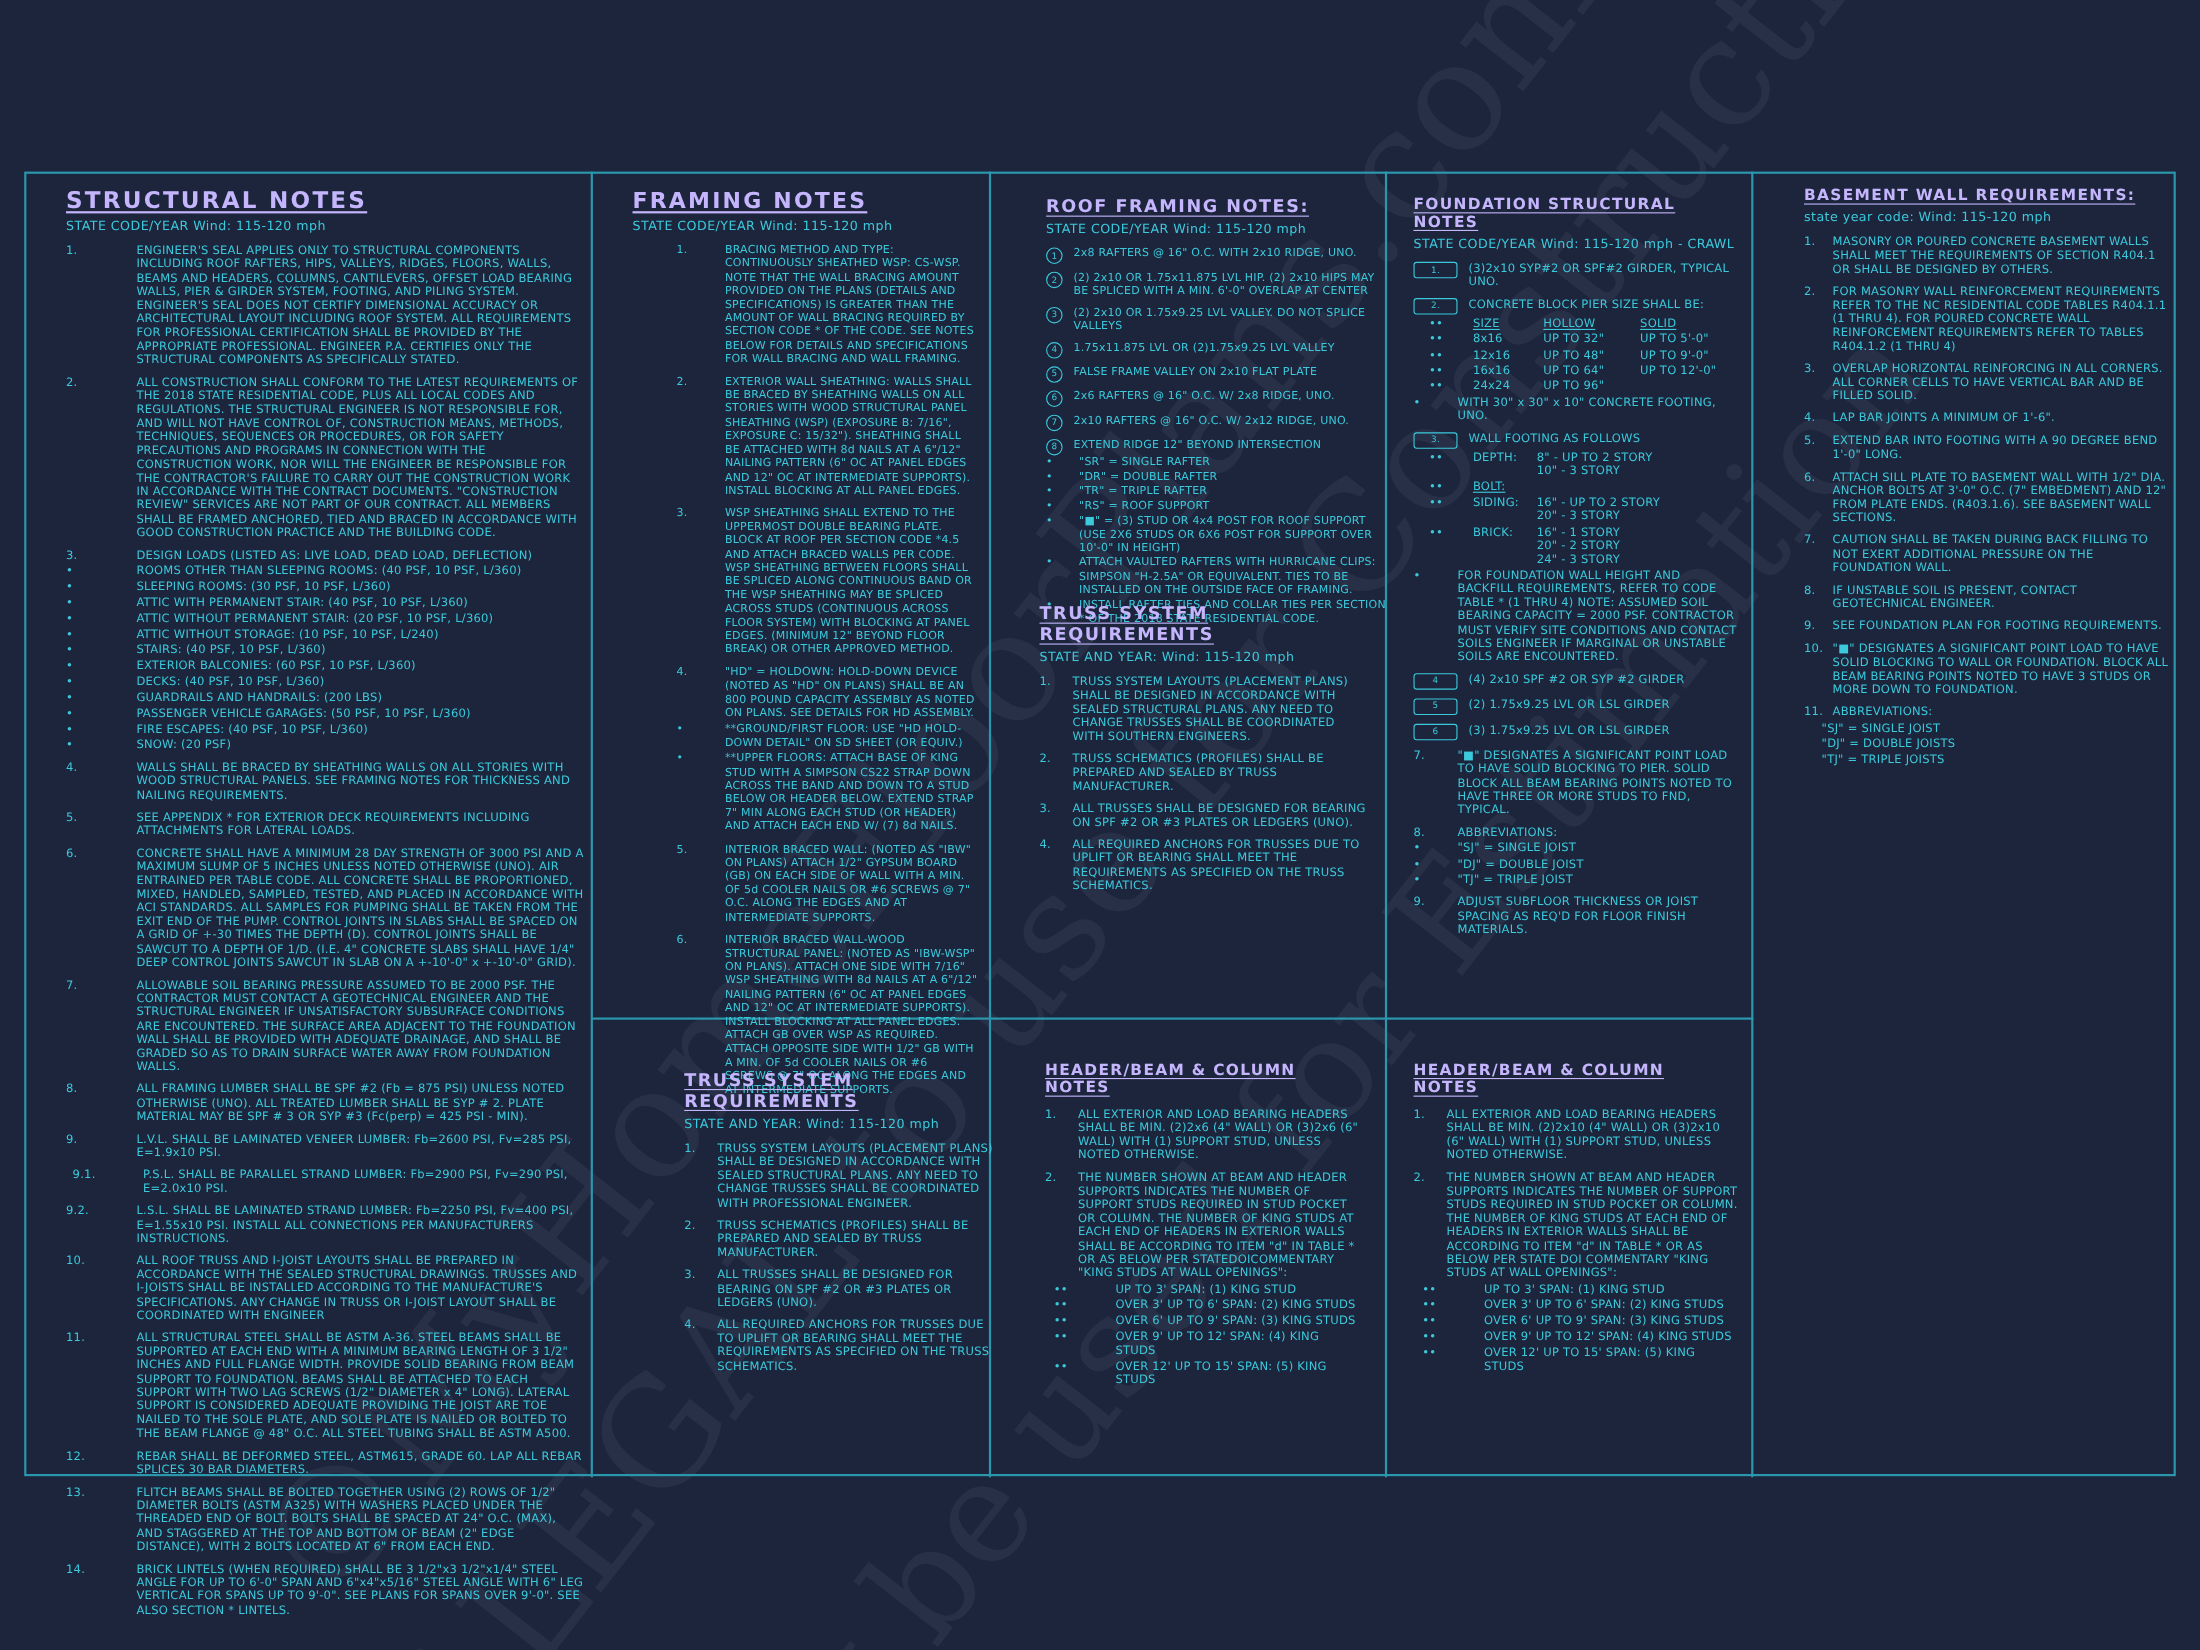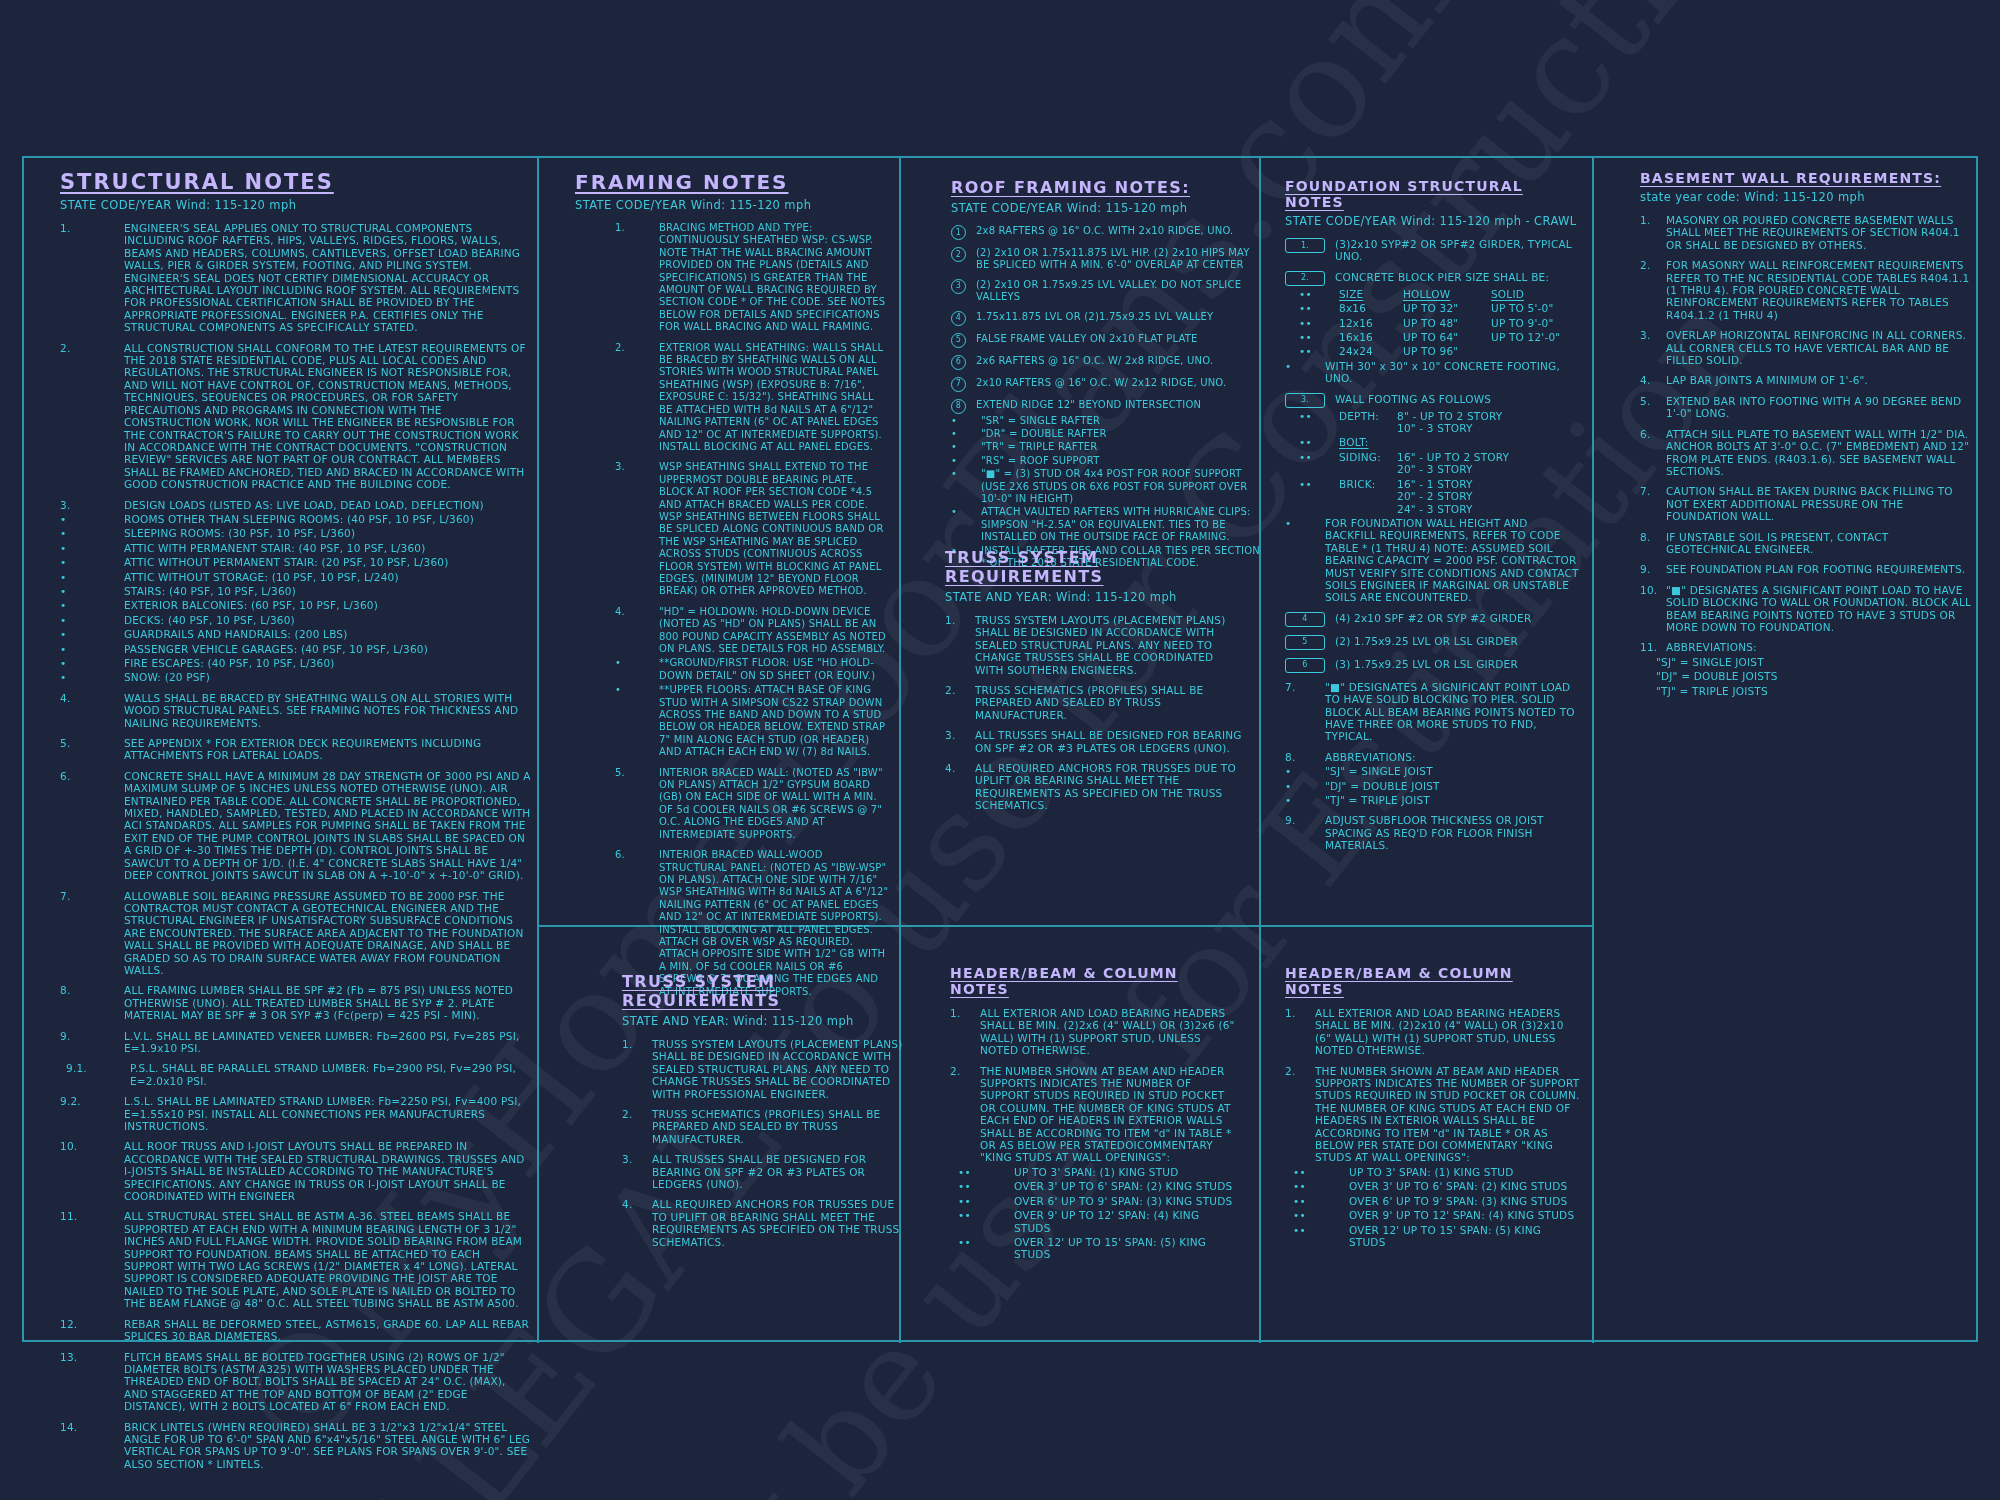--- a/index.html
+++ b/index.html
@@ -131,21 +131,21 @@
       <div class="row k-b">
         <span class="mark">•</span>
         <span class="txt">DECKS: (40 PSF, 10 PSF, L/360)</span>
       </div>
       <div class="row k-b">
         <span class="mark">•</span>
         <span class="txt">GUARDRAILS AND HANDRAILS: (200 LBS)</span>
       </div>
       <div class="row k-b">
         <span class="mark">•</span>
-        <span class="txt">PASSENGER VEHICLE GARAGES: (40 PSF, 10 PSF, L/360)</span>
+        <span class="txt">PASSENGER VEHICLE GARAGES: (50 PSF, 10 PSF, L/360)</span>
       </div>
       <div class="row k-b">
         <span class="mark">•</span>
         <span class="txt">FIRE ESCAPES: (40 PSF, 10 PSF, L/360)</span>
       </div>
       <div class="row k-b">
         <span class="mark">•</span>
         <span class="txt">SNOW: (20 PSF)</span>
       </div>
       <div class="row k-n">

